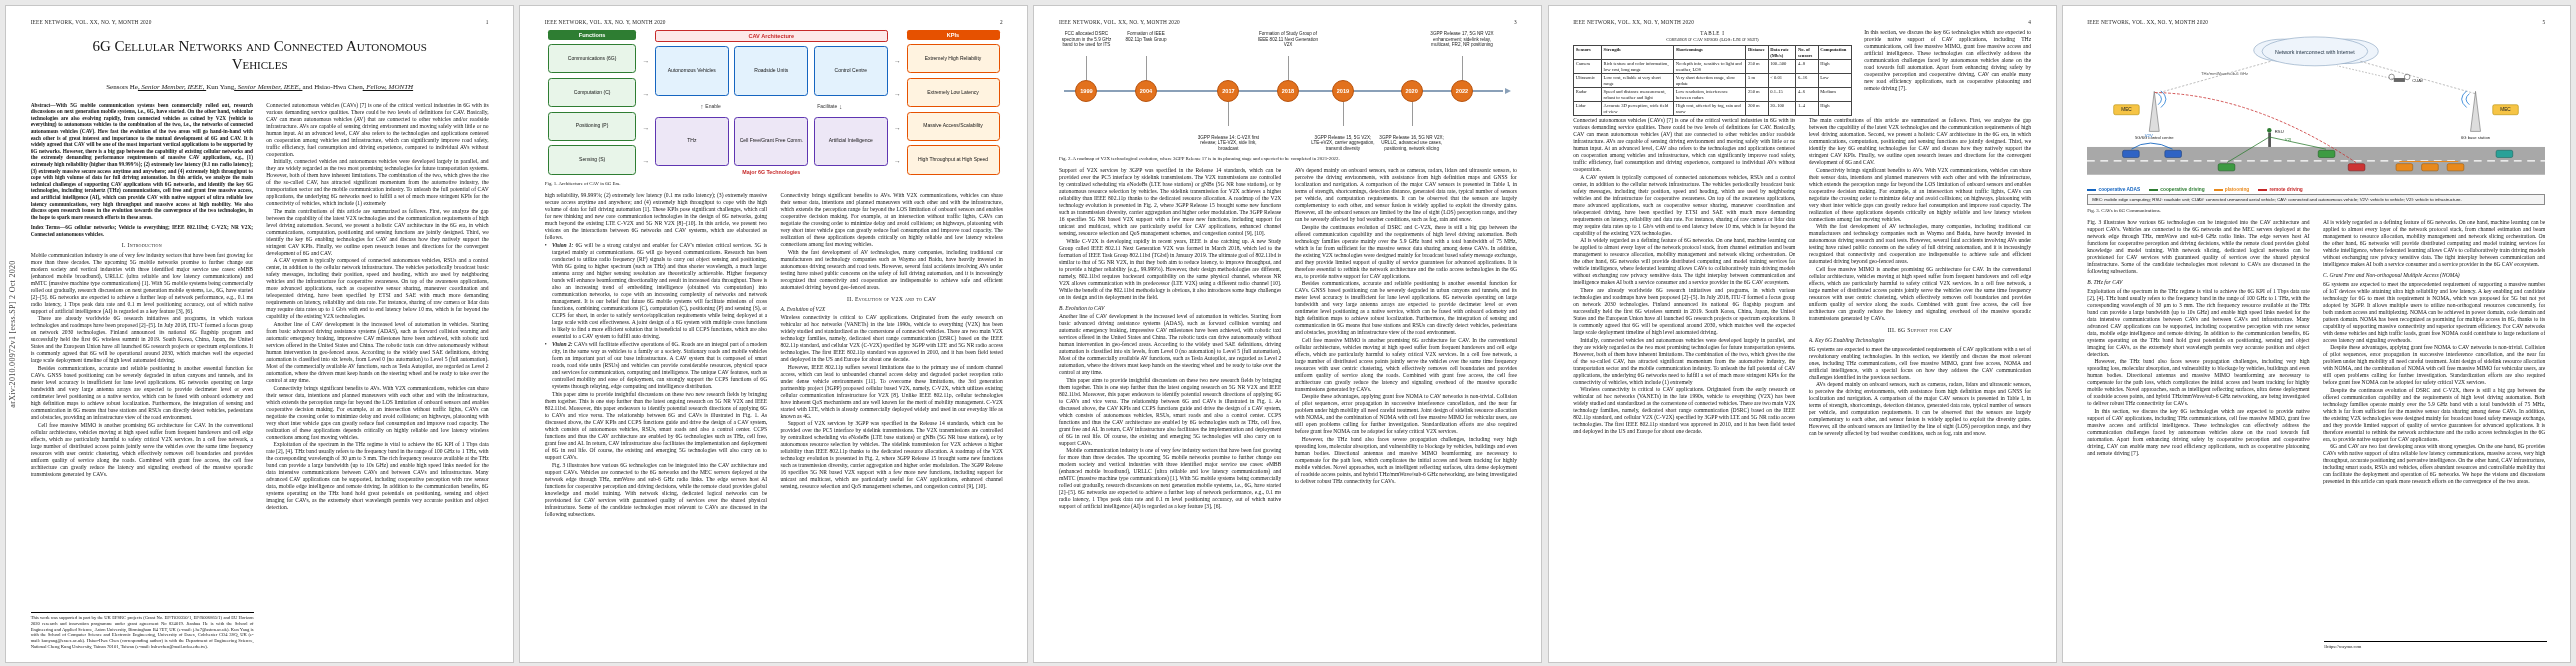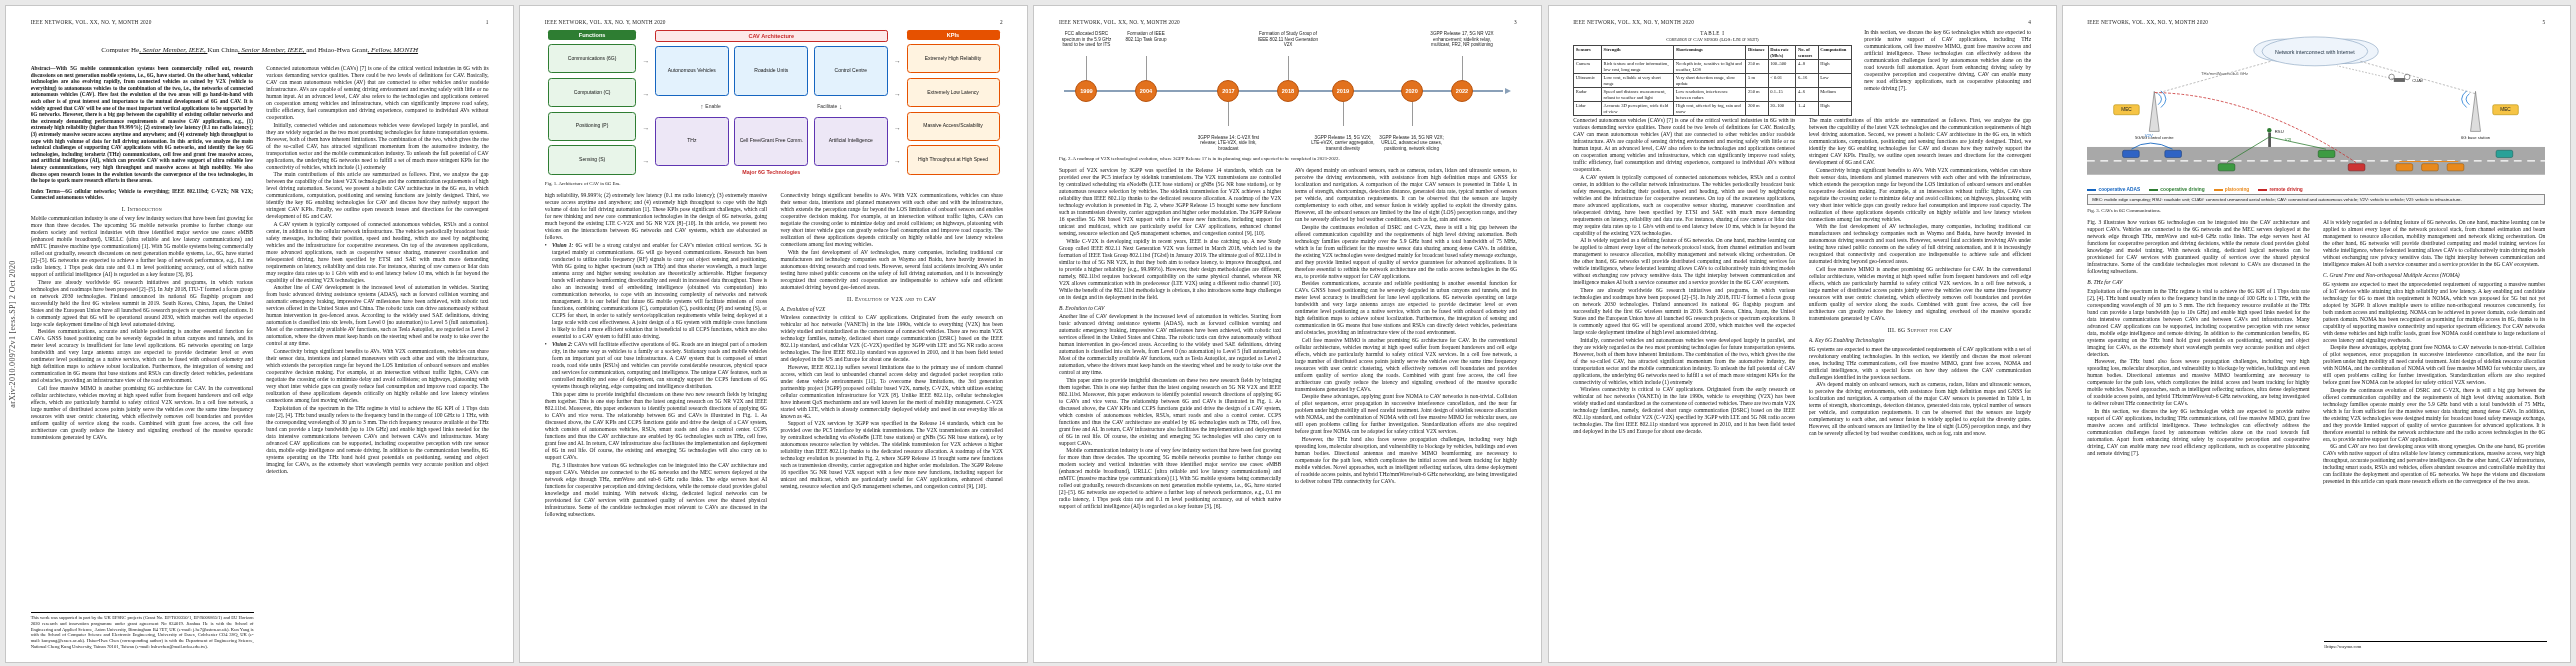--- a/index.html
+++ b/index.html
@@ -103,21 +103,22 @@
 
 <div class="canvas">
 
   <section class="page">
     <header class="running-head">
       <span>IEEE NETWORK, VOL. XX, NO. Y, MONTH 2020</span>
       <span>1</span>
     </header>
     <div class="arxiv-stamp">arXiv:2010.00972v1  [eess.SP]  2 Oct 2020</div>
     <div class="titleblock">
-      <p class="authors"><span>Computer He</span><span class="arole">, Senior Member, IEEE, </span><span>Kun China</span><span class="arole">, Senior Member, IEEE, </span><span>and Hsiao-Hwa Grant</span><span class="arole">, Fellow, MONTH</span></p>
+      <h1 class="title">6G Cellular Networks and Connected Autonomous Vehicles</h1>
+      <p class="authors"><span>Sensors He</span><span class="arole">, Senior Member, IEEE, </span><span>Kun Yang</span><span class="arole">, Senior Member, IEEE, </span><span>and Hsiao-Hwa Chen</span><span class="arole">, Fellow, MONTH</span></p>
     </div>
     <div class="cols">
       <div class="col">
         <p class="abstract">Abstract—With 5G mobile communication systems been commercially rolled out, research discussions on next generation mobile systems, i.e., 6G, have started. On the other hand, vehicular technologies are also evolving rapidly, from connected vehicles as coined by V2X (vehicle to everything) to autonomous vehicles to the combination of the two, i.e., the networks of connected autonomous vehicles (CAV). How fast the evolution of the two areas will go hand-in-hand with each other is of great interest and importance to the mutual development of 6G and CAV. It is widely agreed that CAV will be one of the most important vertical applications to be supported by 6G networks. However, there is a big gap between the capability of existing cellular networks and the extremely demanding performance requirements of massive CAV applications, e.g., (1) extremely high reliability (higher than 99.999%); (2) extremely low latency (0.1 ms radio latency); (3) extremely massive secure access anytime and anywhere; and (4) extremely high throughput to cope with high volume of data for full driving automation. In this article, we analyze the main technical challenges of supporting CAV applications with 6G networks, and identify the key 6G technologies, including terahertz (THz) communications, cell free and grant free massive access, and artificial intelligence (AI), which can provide CAV with native support of ultra reliable low latency communications, very high throughput and massive access at high mobility. We also discuss open research issues in the evolution towards the convergence of the two technologies, in the hope to spark more research efforts in these areas.</p>
         <p class="abstract">Index Terms—6G cellular networks; Vehicle to everything; IEEE 802.11bd; C-V2X; NR V2X; Connected autonomous vehicles.</p>
         <h2 class="sec">I. Introduction</h2>
         <p class="body noindent">Mobile communication industry is one of very few industry sectors that have been fast growing for more than three decades. The upcoming 5G mobile networks promise to further change our modern society and vertical industries with three identified major service use cases: eMBB (enhanced mobile broadband), URLLC (ultra reliable and low latency communications) and mMTC (massive machine type communications) [1]. With 5G mobile systems being commercially rolled out gradually, research discussions on next generation mobile systems, i.e., 6G, have started [2]–[5]. 6G networks are expected to achieve a further leap of network performance, e.g., 0.1 ms radio latency, 1 Tbps peak data rate and 0.1 m level positioning accuracy, out of which native support of artificial intelligence (AI) is regarded as a key feature [3], [6].</p>
         <p class="body">There are already worldwide 6G research initiatives and programs, in which various technologies and roadmaps have been proposed [2]–[5]. In July 2018, ITU-T formed a focus group on network 2030 technologies. Finland announced its national 6G flagship program and successfully held the first 6G wireless summit in 2019. South Korea, China, Japan, the United States and the European Union have all launched 6G research projects or spectrum explorations. It is commonly agreed that 6G will be operational around 2030, which matches well the expected large scale deployment timeline of high level automated driving.</p>
         <p class="body">Besides communications, accurate and reliable positioning is another essential function for CAVs. GNSS based positioning can be severely degraded in urban canyons and tunnels, and its meter level accuracy is insufficient for lane level applications. 6G networks operating on large bandwidth and very large antenna arrays are expected to provide decimeter level or even centimeter level positioning as a native service, which can be fused with onboard odometry and high definition maps to achieve robust localization. Furthermore, the integration of sensing and communication in 6G means that base stations and RSUs can directly detect vehicles, pedestrians and obstacles, providing an infrastructure view of the road environment.</p>
         <p class="body">Cell free massive MIMO is another promising 6G architecture for CAV. In the conventional cellular architecture, vehicles moving at high speed suffer from frequent handovers and cell edge effects, which are particularly harmful to safety critical V2X services. In a cell free network, a large number of distributed access points jointly serve the vehicles over the same time frequency resources with user centric clustering, which effectively removes cell boundaries and provides uniform quality of service along the roads. Combined with grant free access, the cell free architecture can greatly reduce the latency and signaling overhead of the massive sporadic transmissions generated by CAVs.</p>

